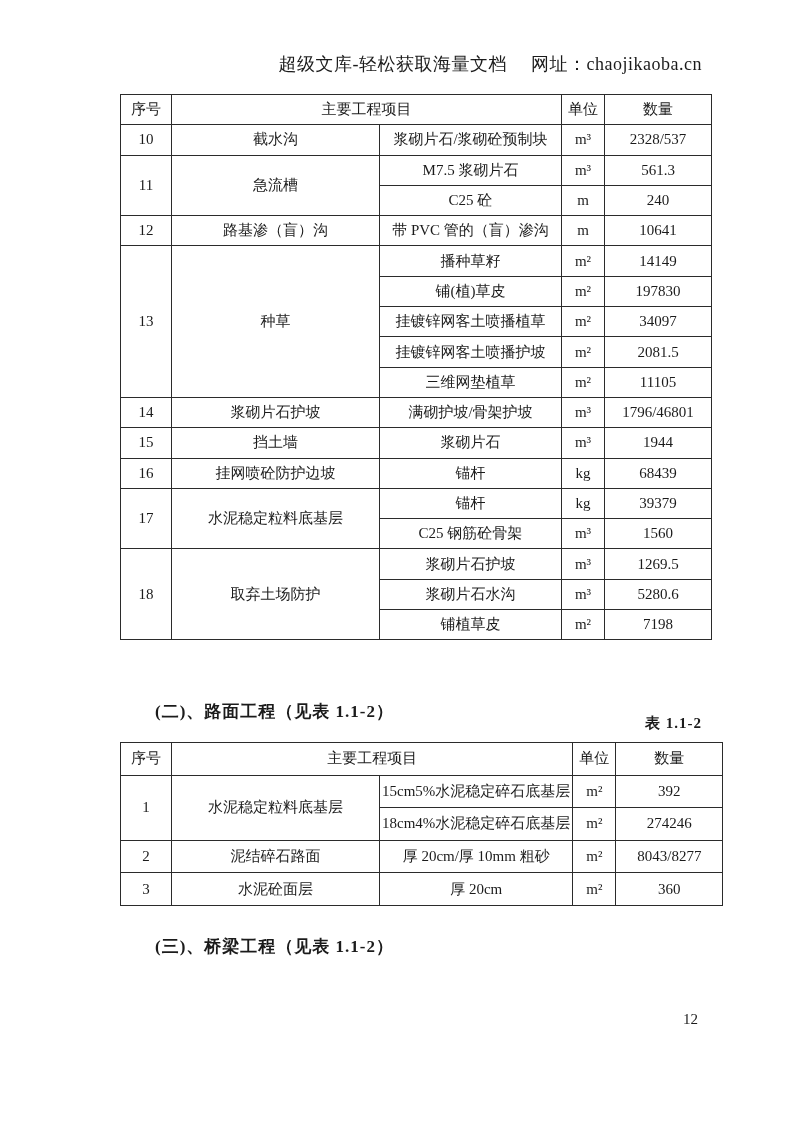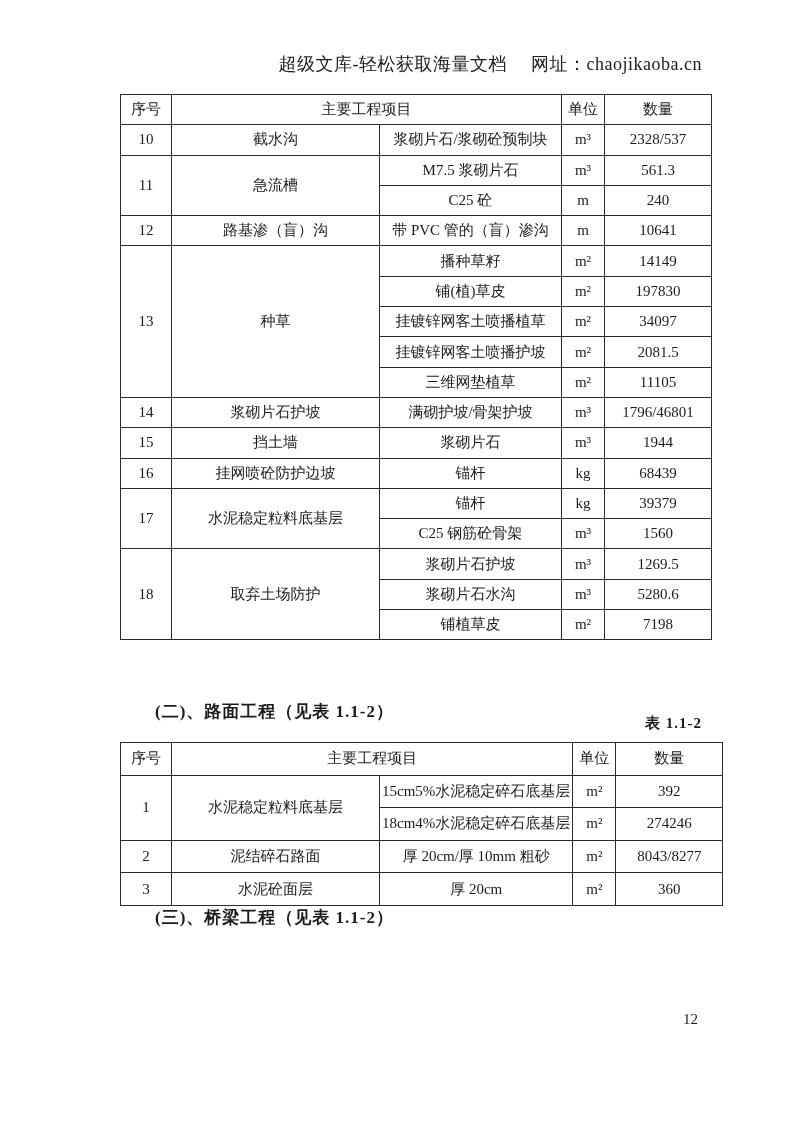--- a/index.html
+++ b/index.html
@@ -30,21 +30,21 @@
     padding:0 2px;
     overflow:hidden;white-space:nowrap;
   }
   #table1 th,#table1 td{height:29.3px;}
   #table2 th,#table2 td{height:31.6px;}
   .section-heading{
     position:absolute;left:155px;
     font-weight:bold;font-size:17px;letter-spacing:1px;white-space:nowrap;
   }
   #heading-pavement{top:700px;}
-  #heading-bridge{top:906px;}
+  #heading-bridge{top:935px;}
   .table-label{
     position:absolute;right:91px;top:714px;
     font-size:15px;letter-spacing:1px;font-weight:bold;
   }
   .page-number{
     position:absolute;right:95px;top:1011px;
     font-size:15px;
   }
 </style>
 </head>

